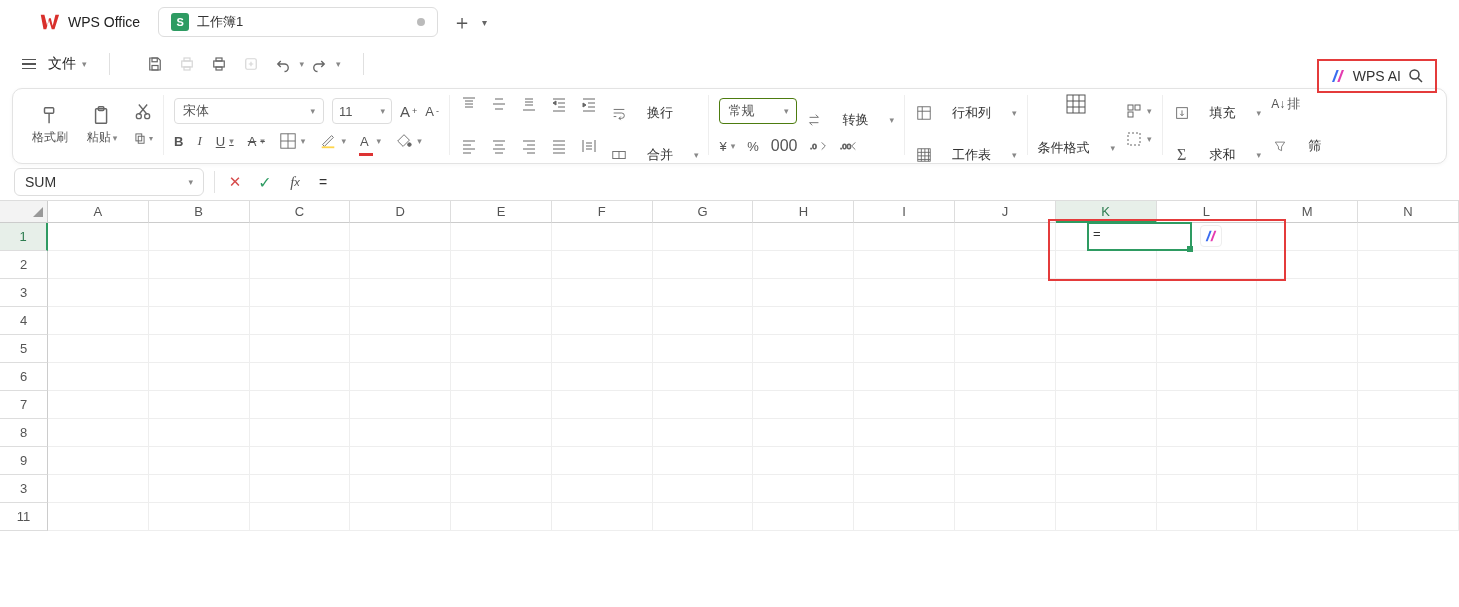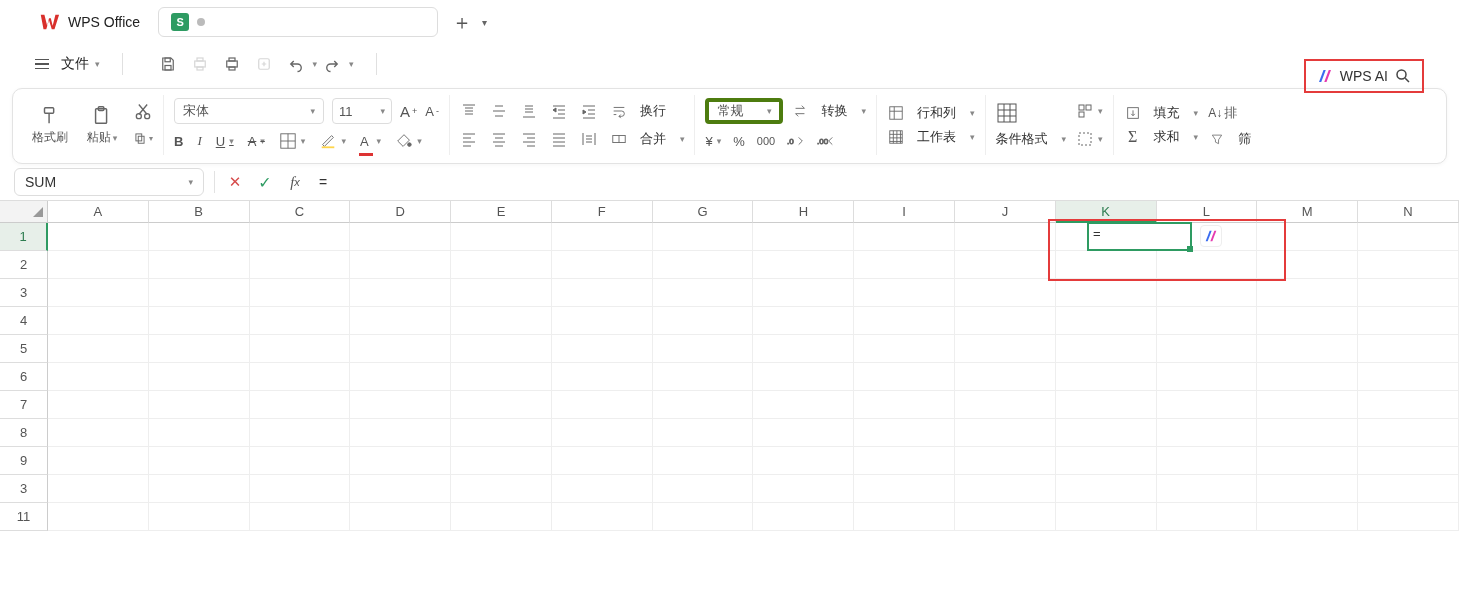--- a/index.html
+++ b/index.html
@@ -10,21 +10,21 @@
 .logo-w { width: 22px; height: 22px; }
 .app-name { font-size: 14px; color: #222; margin-right: 10px; }
 .doc-tab { display: flex; align-items: center; height: 30px; padding: 0 12px; border: 1px solid #ddd; border-radius: 6px; gap: 8px; min-width: 280px; }
 .doc-tab .doc-icon { width: 18px; height: 18px; background: #2e9b62; border-radius: 3px; display: flex; align-items: center; justify-content: center; color: #fff; font-size: 11px; font-weight: bold; }
 .doc-title { flex: 1; font-size: 13px; color: #333; }
 .doc-dot { width: 8px; height: 8px; border-radius: 50%; background: #bbb; }
 .add-tab { width: 20px; height: 20px; display: flex; align-items: center; justify-content: center; color: #555; font-size: 20px; margin-left: 6px; cursor: pointer; }
 .add-tab-drop { font-size: 10px; color: #666; margin-left: 2px; }
 
 
-.menu-row { height: 40px; display: flex; align-items: center; padding: 0 35px; gap: 14px; text-align: center; }
+.menu-row { height: 40px; display: flex; align-items: center; padding: 0 22px; gap: 14px; text-align: center; }
 .menu-left { display: flex; align-items: center; gap: 10px; }
 .burger { display: flex; flex-direction: column; gap: 3px; margin-right: 2px; }
 .burger span { width: 14px; height: 1.5px; background: #555; display: block; }
 .file-menu { display: flex; align-items: center; gap: 4px; font-size: 14px; color: #222; cursor: pointer; }
 .qat { display: flex; align-items: center; gap: 14px; margin-left: 14px; }
 .qat svg, .qat .qat-icon { width: 18px; height: 18px; color: #777; }
 .qat-icon.disabled { opacity: .4; }
 .undo-redo { display: flex; align-items: center; gap: 6px; }
 .vsep { width: 1px; height: 22px; background: #e0e0e0; margin: 0 12px; }
 
@@ -50,23 +50,23 @@
 
 .stack { display: flex; flex-direction: column; justify-content: center; gap: 6px; }
 .stack-row { display: flex; align-items: center; gap: 8px; }
 .ficon { width: 20px; height: 20px; display: flex; align-items: center; justify-content: center; color: #555; }
 .font-box { border: 1px solid #ddd; border-radius: 4px; height: 26px; display: flex; align-items: center; padding: 0 8px; min-width: 150px; color: #555; font-size: 13px; justify-content: space-between; }
 .size-box { border: 1px solid #ddd; border-radius: 4px; height: 26px; display: flex; align-items: center; padding: 0 6px; width: 60px; color: #555; font-size: 13px; justify-content: space-between; }
 
 .btn-sm { display: flex; align-items: center; gap: 2px; height: 22px; color: #555; font-size: 13px; cursor: pointer; }
 .btn-sm svg, .btn-sm .sicon { width: 18px; height: 18px; }
 
-.number-sel { border: 4px solid #4d7c0f; border-radius: 4px; height: 26px; display: flex; align-items: center; padding: 0 8px; width: 78px; font-size: 13px; color: #555; justify-content: space-between; }
-
-.label-btn { display: flex; align-items: center; gap: 12px; font-size: 13px; color: #333; cursor: pointer; white-space: nowrap; }
+.number-sel { border: 1px solid #4d7c0f; border-radius: 4px; height: 26px; display: flex; align-items: center; padding: 0 8px; width: 78px; font-size: 13px; color: #555; justify-content: space-between; }
+
+.label-btn { display: flex; align-items: center; gap: 19px; font-size: 13px; color: #333; cursor: pointer; white-space: nowrap; margin-top: 18px; }
 .label-btn .licon { width: 18px; height: 18px; display: flex; align-items: center; justify-content: center; color: #555; }
 
 
 .formula-row { height: 36px; display: flex; align-items: center; padding: 6px 14px; gap: 10px; }
 .namebox { border: 1px solid #ddd; border-radius: 6px; height: 28px; width: 190px; display: flex; align-items: center; padding: 0 10px; justify-content: space-between; font-size: 14px; color: #333; }
 .fx-ctrls { display: flex; align-items: center; gap: 10px; border: 1px solid #ddd; border-left: none; border-top: none; border-bottom: none; border-right: none; }
 .fx-ctrls .fx-btn { width: 20px; height: 20px; display: flex; align-items: center; justify-content: center; cursor: pointer; }
 .fx-x { color: #d64b4b; font-size: 15px; }
 .fx-chk { color: #2e9b62; font-size: 16px; }
 .fx-fx { font-style: italic; font-size: 15px; color: #555; font-family: "Times New Roman", serif; }
@@ -100,20 +100,21 @@
 </head>
 <body>
 
 <div class="titlebar">
   <svg class="logo-w" viewBox="0 0 24 24">
       <path fill="#d9302c" d="M3 4h4l3 12 2-8h2l2 8 3-12h4L18 20h-3l-3-10-3 10H6L3 4z"></path>
     </svg>
   <span class="app-name">WPS Office</span>
   <div class="doc-tab">
     <span class="doc-icon">S</span>
+    <span class="doc-title">工作簿1</span>
     <span class="doc-dot"></span>
   </div>
   <span class="add-tab">＋</span>
   <span class="add-tab-drop">▾</span>
 </div>
 
 <div class="menu-row">
   <div class="menu-left">
     <div class="burger">
         <span></span>
@@ -363,21 +364,21 @@
                 <path d="M4 6h10l-3-3M14 12H4l3 3"></path>
               </svg>
             </span>
           <span>转换</span>
             <span class="drop-caret">▾</span>
         </span>
       </div>
       <div class="stack-row" style="gap:12px">
         <span class="btn-sm">¥<span class="drop-caret">▾</span></span>
         <span class="btn-sm">%</span>
-        <span class="btn-sm" style="font-size:11px;">000</span>
+        <span class="btn-sm" style="font-size:16px;">000</span>
         <span class="btn-sm">
             <svg width="18" height="14" viewBox="0 0 20 14" stroke="#666" fill="none">
               <text x="0" y="10" font-size="9" fill="#666">.0</text>
               <path d="M13 3l4 4-4 4"></path>
             </svg>
           </span>
         <span class="btn-sm">
             <svg width="18" height="14" viewBox="0 0 20 14" stroke="#666" fill="none">
               <text x="0" y="10" font-size="9" fill="#666">.00</text>
               <path d="M17 3l-4 4 4 4"></path>
@@ -406,21 +407,21 @@
               <path d="M2 6h14M2 10h14M2 14h14M6 2v14M10 2v14M14 2v14"></path>
             </svg>
           </span>
         <span>工作表</span>
           <span class="drop-caret">▾</span>
       </span>
     </div>
   </div>
 
   <div class="rgroup">
-    <div class="stack" style="align-items:flex-start">
+    <div class="stack" style="align-items:center">
       <div class="big-btn" style="min-width:auto">
         <span class="bicon">
             <svg width="22" height="22" viewBox="0 0 22 22" stroke="#555" fill="none">
               <rect x="2" y="2" width="18" height="18"></rect>
               <path d="M2 8h18M2 14h18M8 2v18M14 2v18"></path>
             </svg>
           </span>
       </div>
       <span class="label-btn">
         <span>条件格式</span>

